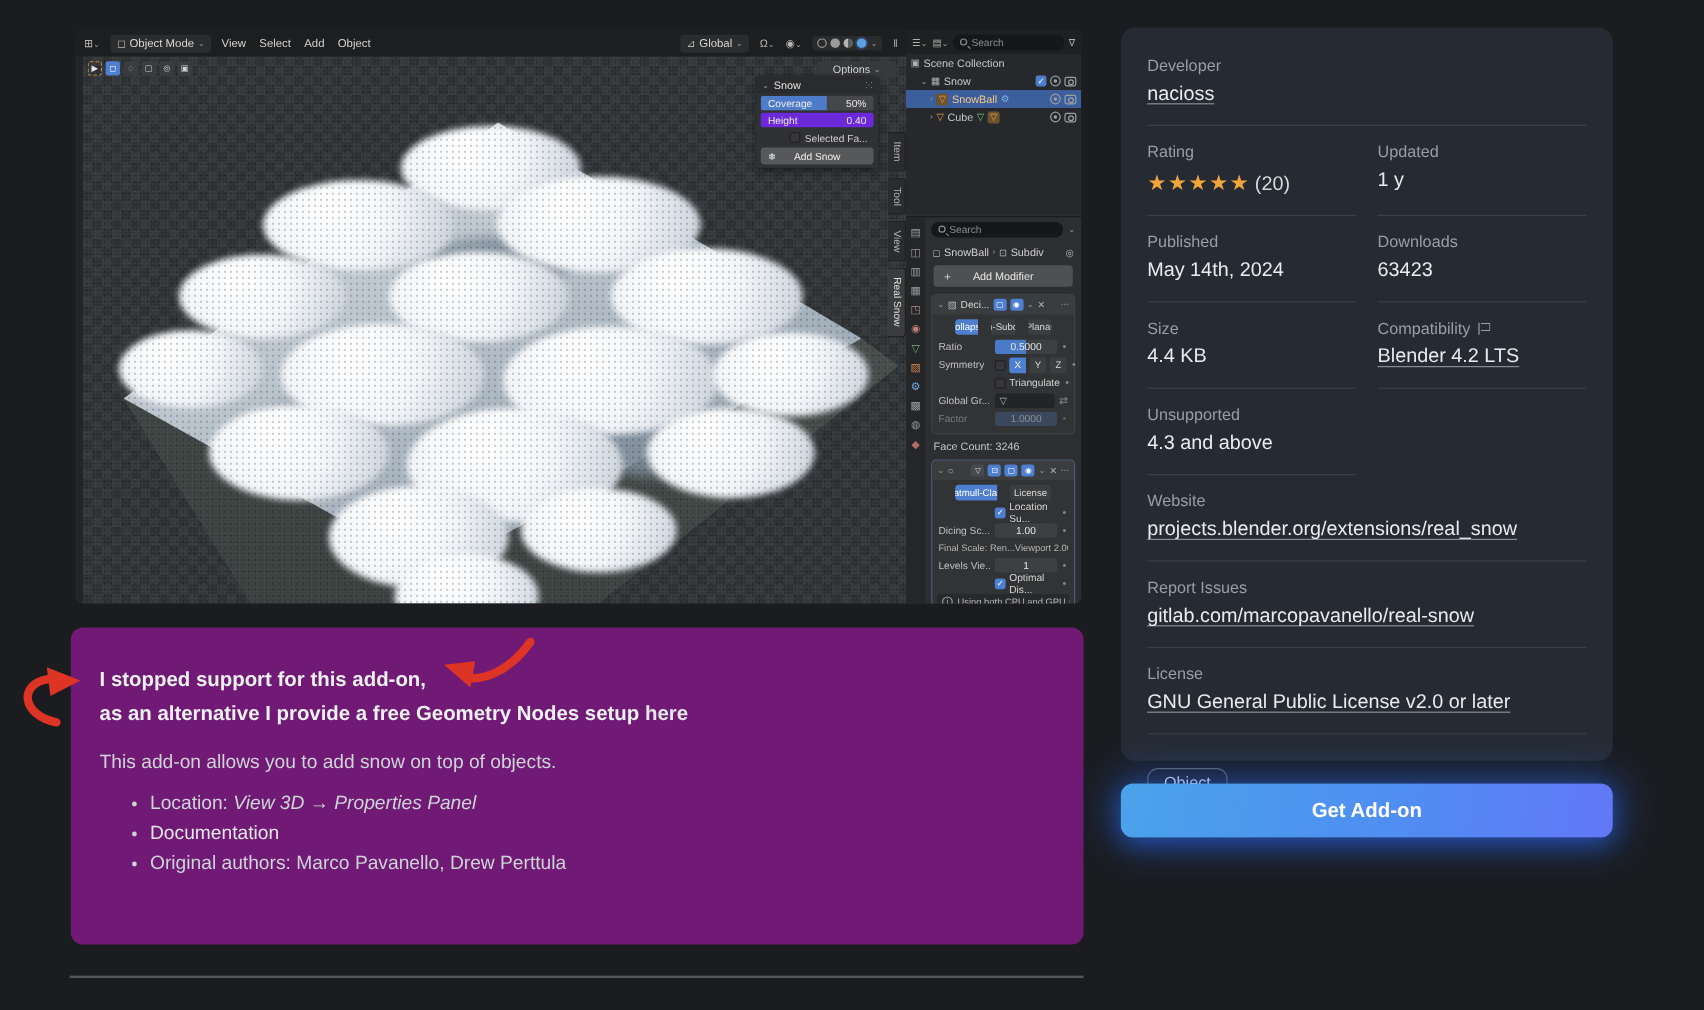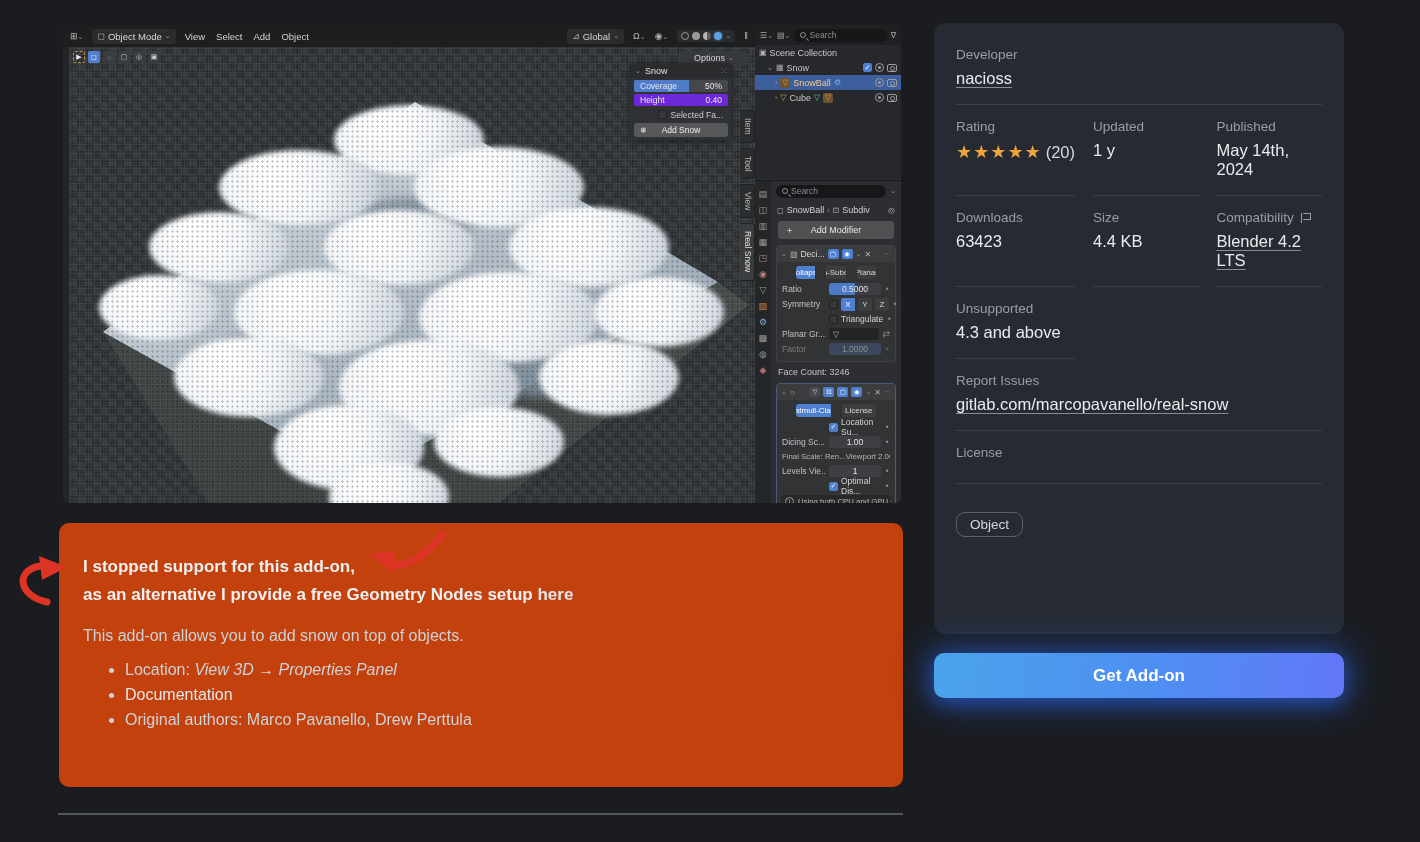--- a/index.html
+++ b/index.html
@@ -90,33 +90,33 @@
   .pfill{position:absolute;left:0;top:0;bottom:0;background:#4b7ac7}
   .pv{position:relative;z-index:1}
   .dot{color:#85878a;font-size:9px;flex:0 0 6px;text-align:center}
   .dim{opacity:.5}
   .ptext{margin:5px 7px;font-size:9px;color:#c5c5c5;white-space:nowrap;overflow:hidden}
   .ftext{margin:4px 5px;font-size:7.8px;color:#b5b5b5;white-space:nowrap;overflow:hidden}
   .inforow{display:flex;align-items:center;gap:4px;margin:3px 4px;background:#28292b;border-radius:3px;padding:2px 4px;font-size:7.8px;color:#b8b8b8;white-space:nowrap;overflow:hidden}
   .info-i{width:9px;height:9px;border-radius:50%;border:1px solid #9a9a9a;display:inline-flex;align-items:center;justify-content:center;font-size:6.5px;color:#bbb;flex:0 0 auto}
 
   
-  .desc{left:59px;top:523px;width:844px;height:264px;background:#c2410c;border-radius:10px;padding:30px 24px;color:#ced3d8}
+  .desc{left:59px;top:523px;width:844px;height:264px;background:#701a75;border-radius:10px;padding:30px 24px;color:#ced3d8}
   .desc h3{font-size:17px;line-height:28px;color:#eef0f2;font-weight:bold}
   .desc h3 .lnk2{font-weight:bold}
   .desc p{font-size:16px;margin-top:18px;color:#ced3d8}
   .desc ul{margin:16px 0 0 42px;list-style:disc}
   .desc li{font-size:16px;margin:7px 0;color:#ced3d8}
   .lnk2{color:#e4e7ea;text-decoration-color:#9aa0a8;text-underline-offset:3px;cursor:pointer}
   .it{font-style:italic}
   .divider{left:58px;top:813px;width:845px;height:2px;background:#53565c}
 
   
   .sidebar{left:934px;top:23px;width:410px;height:611px;background:#262b33;border-radius:12px;padding:10px 22px 0;color:#e9ebed}
-  .sgrid{display:grid;grid-template-columns:1fr 1fr 1fr;column-gap:18px}
+  .sgrid{display:grid;grid-template-columns:1fr 1fr;column-gap:18px}
   .cell{border-bottom:1px solid #3a4047;padding:14px 0 16px}
   .cell.span2{grid-column:1/-1}
   .cell.last{border-bottom:none}
   .slabel{font-size:13.5px;color:#979ea7;margin-bottom:7px;display:flex;align-items:center;gap:7px}
   .sval{font-size:16.5px;color:#e9ebed}
   .lnk{color:#e9ebed;text-decoration:underline;text-decoration-color:#878d96;text-underline-offset:3px;cursor:pointer}
   .stars{color:#f0a43c;font-size:18px;letter-spacing:1px}
   .rcount{font-size:16.5px;color:#d6dadd;margin-left:4px}
   .flagic{width:8px;height:10px;border-left:1.5px solid #979ea7;position:relative;display:inline-block}
   .flagic::after{content:"";position:absolute;left:1px;top:0;width:7px;height:5px;border:1.5px solid #979ea7;border-left:none;border-radius:1px}
@@ -353,21 +353,21 @@
           <span class="seg" style="flex:0 0 14px;border-radius:0 2px 2px 0">Z</span>
           <span class="dot">•</span>
         </div>
         <div class="prow">
           <span class="plabel"></span>
           <span class="cb"></span>
           <span style="flex:1">Triangulate</span>
           <span class="dot">•</span>
         </div>
         <div class="prow">
-          <span class="plabel">Planar Gr...</span>
+          <span class="plabel">Global Gr...</span>
           <span class="pfield dark">
               <span class="oic">▽</span>
             </span>
           <span class="dot">⇄</span>
         </div>
         <div class="prow dim">
           <span class="plabel">Factor</span>
           <span class="pfield">
               <span class="pfill" style="width:100%;opacity:.5"></span>
               <span class="pv">1.0000</span>
@@ -487,25 +487,30 @@
           <span>Compatibility</span>
           <span class="flagic"></span>
         </div>
       <div class="sval"><a class="lnk">Blender 4.2 LTS</a></div>
     </div>
     <div class="cell">
       <div class="slabel">Unsupported</div>
       <div class="sval">4.3 and above</div>
     </div>
     <div class="cell span2">
+      <div class="slabel">Website</div>
+      <div class="sval"><a class="lnk">projects.blender.org/extensions/real_snow</a></div>
+    </div>
+    <div class="cell span2">
       <div class="slabel">Report Issues</div>
       <div class="sval"><a class="lnk">gitlab.com/marcopavanello/real-snow</a></div>
     </div>
     <div class="cell span2">
       <div class="slabel">License</div>
+      <div class="sval"><a class="lnk">GNU General Public License v2.0 or later</a></div>
     </div>
     <div class="cell span2 last">
       <span class="pill">Object</span>
     </div>
   </div>
 </div>
 
 <button class="abs cta">Get Add-on</button>
 
 </body></html>

